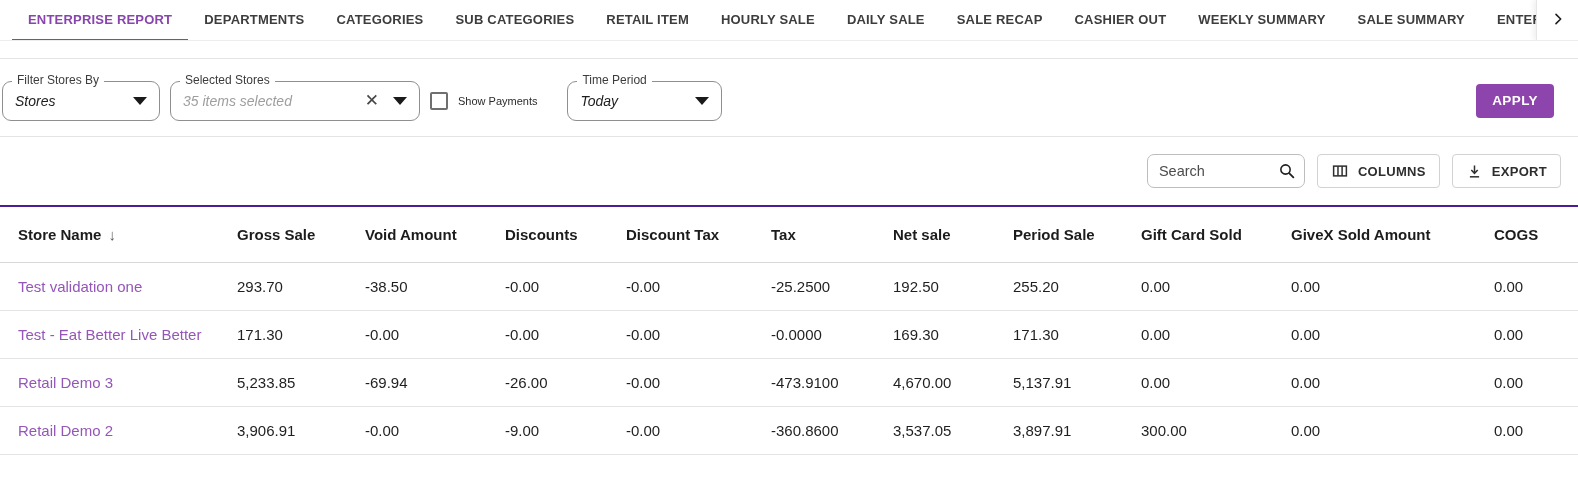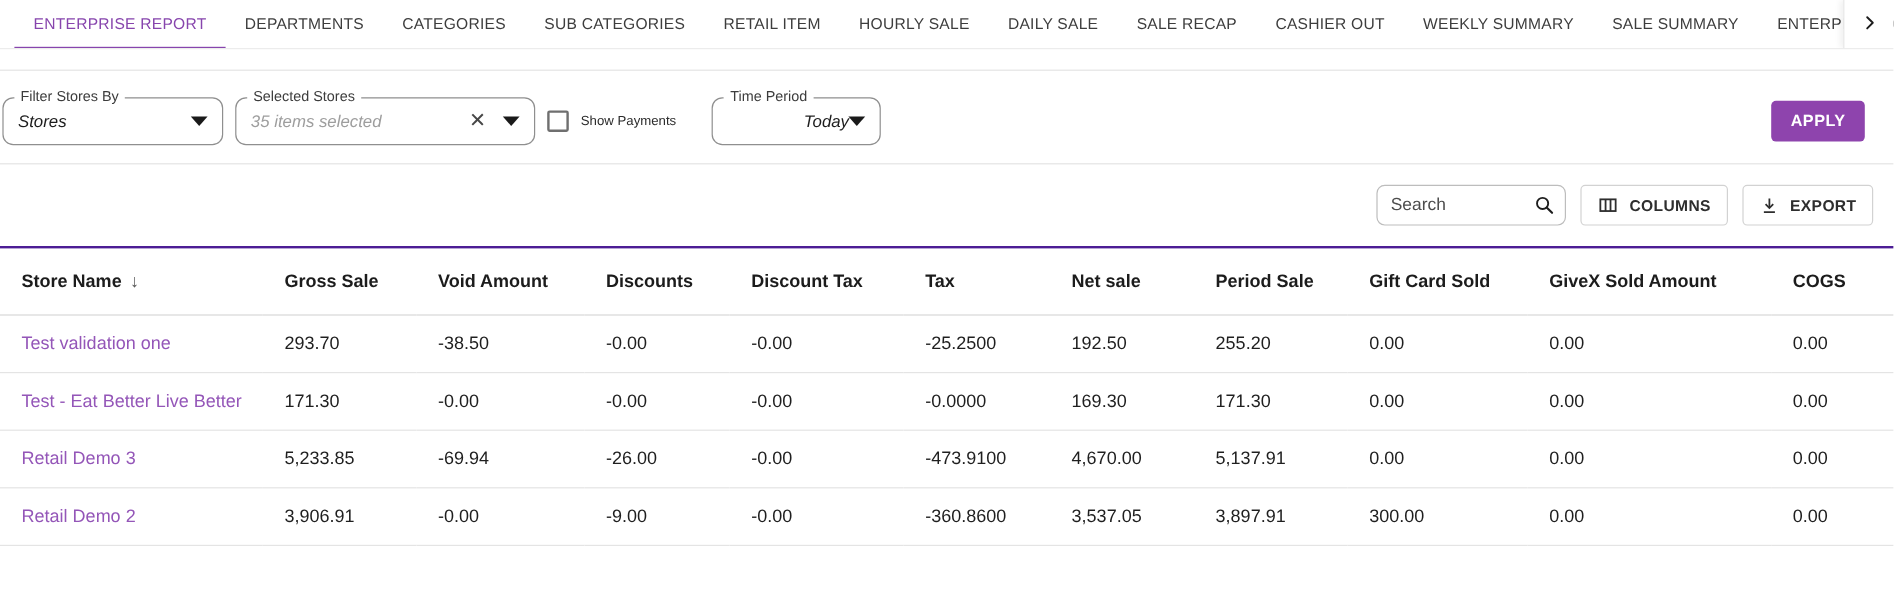--- a/index.html
+++ b/index.html
@@ -4,21 +4,21 @@
 <style>
   * { box-sizing: border-box; margin: 0; padding: 0; }
   html,body { width: 1578px; height: 497px; overflow: hidden; background: #fff;
     font-family: "Liberation Sans", sans-serif; color: #212121; }
 
   
   .tabbar { position: relative; height: 41px; border-bottom: 1px solid #ececec;
     white-space: nowrap; overflow: hidden; padding-left: 12px; }
   .tab { display: inline-flex; align-items: center; height: 41px; padding: 16px 16px;
     border: none; background: transparent; cursor: pointer;
-    font-family: "Liberation Sans", sans-serif; font-size: 13px; font-weight: 400;
+    font-family: "Liberation Sans", sans-serif; font-size: 13px; font-weight: 700;
     letter-spacing: .2px; color: #3d3d3d; border-bottom: 2px solid transparent; }
   .tab.active { color: var(--active-tab); border-bottom-color: var(--active-tab); }
   .tab-overflow-btn { position: absolute; right: 0; top: 0; width: 42px; height: 40px;
     background: #fff; border: none; border-left: 1px solid #e6e6e6; cursor: pointer;
     display: flex; align-items: center; justify-content: center;
     box-shadow: -3px 0 5px rgba(0,0,0,.06); }
 
   .subdivider { height: 18px; border-bottom: 1px solid #e4e4e4; }
 
   
@@ -26,23 +26,23 @@
     display: flex; align-items: center; padding: 6px 24px 0 2px; }
   .field { position: relative; height: 40px; border: 1px solid #8f8f8f; border-radius: 9px;
     background: #fff; display: flex; align-items: center; padding: 0 12px; cursor: pointer; }
   .field .flabel { position: absolute; top: -9px; left: 9px; background: #fff;
     padding: 0 5px; font-size: 12px; color: #3c3c3c; line-height: 14px; }
   .field .fvalue { font-size: 14px; color: #1d1d1d; flex: 1 1 auto; font-style: italic; }
   .field .fvalue.muted { color: #9e9e9e; }
   .caret-down { width: 0; height: 0; border-left: 7px solid transparent;
     border-right: 7px solid transparent; border-top: 8px solid #1a1a1a; flex: 0 0 auto; }
   .clear-x { font-size: 17px; color: #474747; margin-right: 14px; cursor: pointer; line-height: 1; }
-  .f-stores { width: 184px; margin-right: 10px; }
+  .f-stores { width: 158px; margin-right: 10px; }
   .f-selected { width: 250px; }
-  .f-time { width: 141px; margin-left: 30px; text-align: right; }
+  .f-time { width: 155px; margin-left: 30px; }
   .checkbox-wrap { display: flex; align-items: center; margin-left: 10px; cursor: pointer; }
   .checkbox-box { width: 18px; height: 18px; border: 2px solid #6f6f6f; border-radius: 2px;
     background: #fff; margin-right: 10px; flex: 0 0 auto; }
   .checkbox-label { font-size: 11px; color: #2b2b2b; }
   .apply-btn { margin-left: auto; height: 34px; padding: 0 16px; border: none; border-radius: 4px;
     background: var(--accent); color: #fff; font-family: "Liberation Sans", sans-serif;
     font-size: 13.5px; font-weight: 700; letter-spacing: .4px; cursor: pointer; }
 
   
   .toolbar-row { height: 70px; border-bottom: 2px solid #4c1d95;

